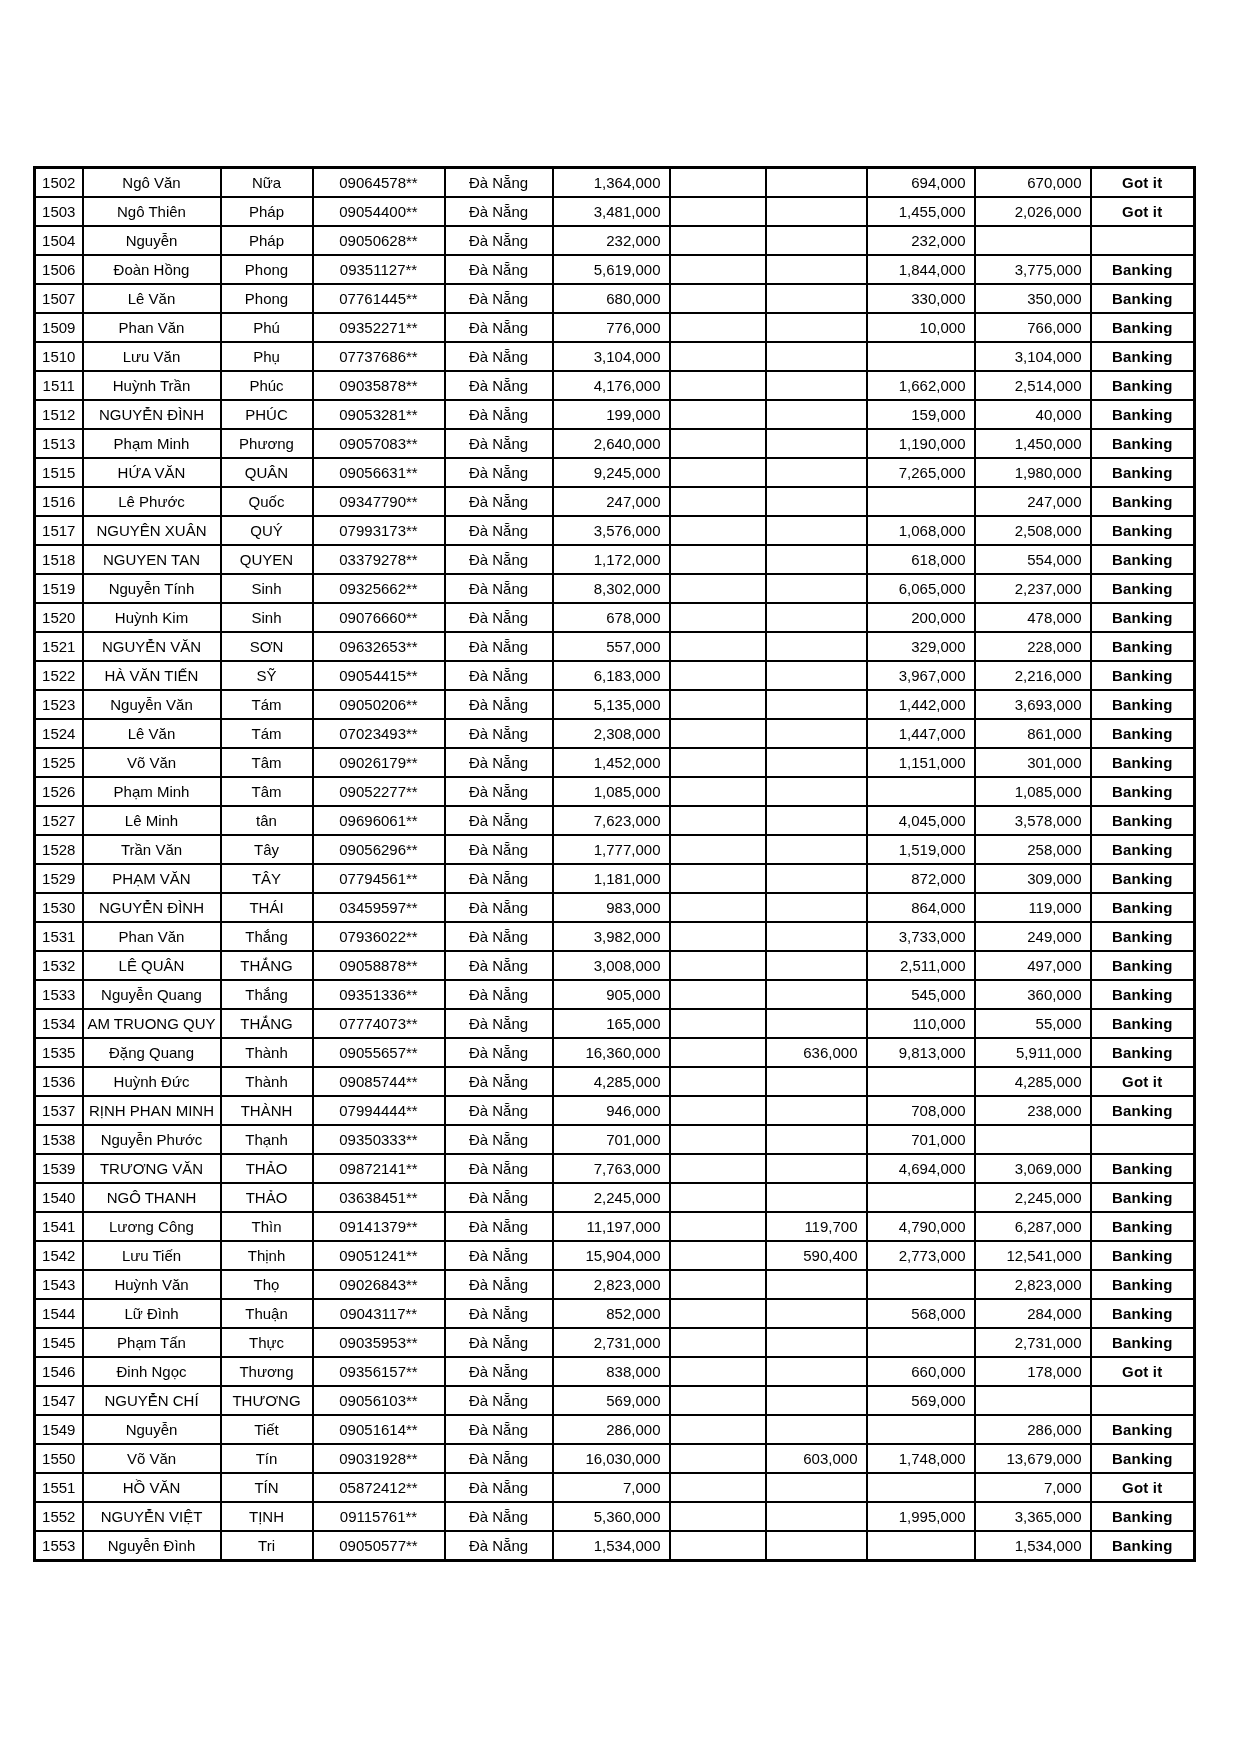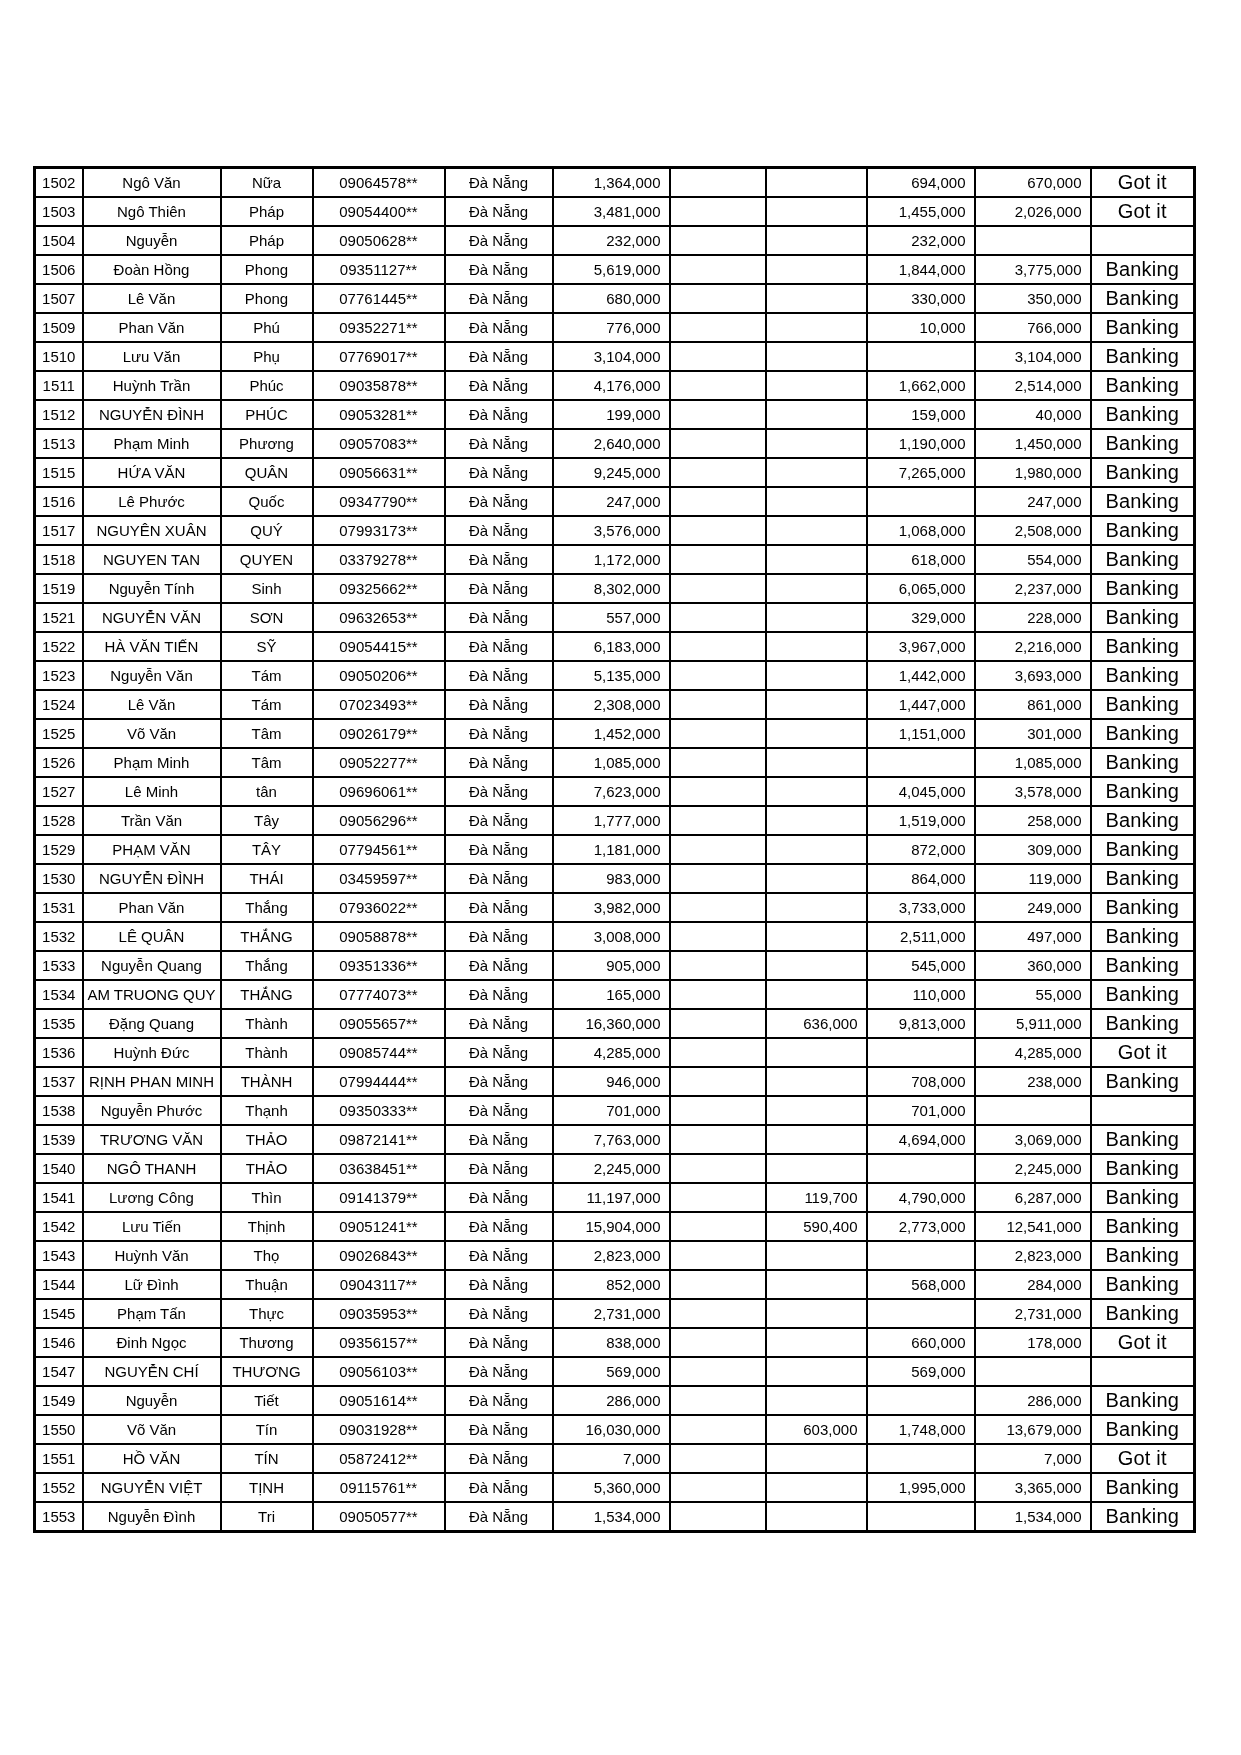--- a/index.html
+++ b/index.html
@@ -34,22 +34,23 @@
     text-align: center;
     white-space: nowrap;
     overflow: hidden;
     vertical-align: middle;
   }
   table.data-table td.num {
     text-align: right;
     padding-right: 8px;
   }
   table.data-table td.status {
-    font-size: 20px;
+    font-size: 15px;
     letter-spacing: 0.2px;
+    font-weight: bold;
   }
 </style>
 </head>
 <body>
 
 <div class="sheet">
   <table class="data-table">
     <colgroup>
       <col style="width:48px">
       <col style="width:138px">
@@ -139,21 +140,21 @@
           <td></td>
           <td class="num"></td>
           <td class="num">10,000</td>
           <td class="num">766,000</td>
           <td class="status">Banking</td>
         </tr>
         <tr>
           <td>1510</td>
           <td>Lưu Văn</td>
           <td>Phụ</td>
-          <td>07769017**</td>
+          <td>07737686**</td>
           <td>Đà Nẵng</td>
           <td class="num">3,104,000</td>
           <td></td>
           <td class="num"></td>
           <td class="num"></td>
           <td class="num">3,104,000</td>
           <td class="status">Banking</td>
         </tr>
         <tr>
           <td>1511</td>
@@ -250,20 +251,33 @@
           <td>1519</td>
           <td>Nguyễn Tính</td>
           <td>Sinh</td>
           <td>09325662**</td>
           <td>Đà Nẵng</td>
           <td class="num">8,302,000</td>
           <td></td>
           <td class="num"></td>
           <td class="num">6,065,000</td>
           <td class="num">2,237,000</td>
+          <td class="status">Banking</td>
+        </tr>
+        <tr>
+          <td>1520</td>
+          <td>Huỳnh Kim</td>
+          <td>Sinh</td>
+          <td>09076660**</td>
+          <td>Đà Nẵng</td>
+          <td class="num">678,000</td>
+          <td></td>
+          <td class="num"></td>
+          <td class="num">200,000</td>
+          <td class="num">478,000</td>
           <td class="status">Banking</td>
         </tr>
         <tr>
           <td>1521</td>
           <td>NGUYỄN VĂN</td>
           <td>SƠN</td>
           <td>09632653**</td>
           <td>Đà Nẵng</td>
           <td class="num">557,000</td>
           <td></td>

